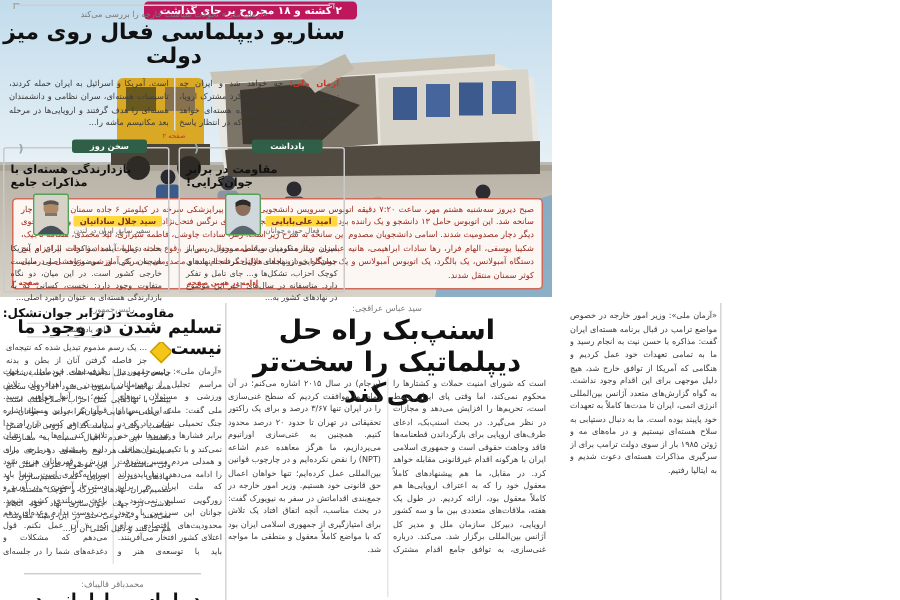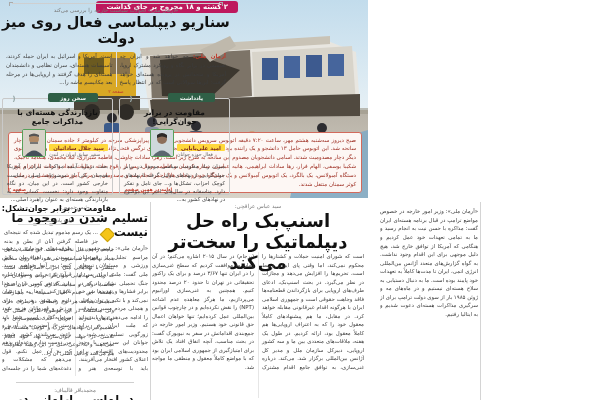--- a/index.html
+++ b/index.html
@@ -30,21 +30,21 @@
   .rule::after{left:-3px;border-left:1px solid #aaa;}
   .lead{column-count:2;column-gap:7px;column-rule:1px solid #e0e0e0;font-size:5.5px;color:#3c3c3c;
         line-height:1.6;text-align:justify;margin:2px 4px 2px;}
   .lead .rednm{color:#c03a2b;font-weight:bold;}
   
   .boxes{display:flex;gap:6px;margin-top:4px;}
   .opbox{position:relative;flex:1;border:1px solid #c9c9c9;border-radius:2px;padding:9px 4px 10px;height:76px;}
   .tab{position:absolute;top:-6px;right:14px;background:#2f5f46;color:#fff;font-size:5.5px;
        font-weight:bold;padding:1.5px 12px;border-radius:2px;}
   .tab-brace{position:absolute;top:-4px;left:8px;color:#9aa;font-size:7px;}
-  .opbox h3{font-size:7.5px;font-weight:bold;color:#111;text-align:center;margin:0 0 3px;}
+  .opbox h3{font-size:7.5px;font-weight:bold;color:#111;text-align:left;margin:0 0 3px;}
   .author{display:flex;justify-content:flex-start;align-items:flex-end;gap:3px;margin:0 0 2px;direction:rtl;}
   .author .meta{display:flex;flex-direction:column;align-items:flex-end;gap:1px;}
   .nm{background:#ffd83d;color:#7a2a1d;font-size:5.5px;font-weight:bold;padding:0.5px 4px;border-radius:1px;}
   .role{font-size:4.8px;color:#666;}
   .face{width:22px;height:26px;border:1px solid #57a05a;border-radius:2px;background:#dfe7ea;overflow:hidden;flex:0 0 auto;}
   .obody{font-size:5.3px;color:#3c3c3c;line-height:1.55;text-align:justify;}
   .more{position:absolute;bottom:2px;left:5px;font-size:4.6px;color:#c03a2b;font-weight:bold;text-decoration:none;}
   
   .vline{position:absolute;width:1px;background:#d4d4d4;top:202px;bottom:0;}
   .bot-left{position:absolute;top:200px;right:452px;width:146px;}

